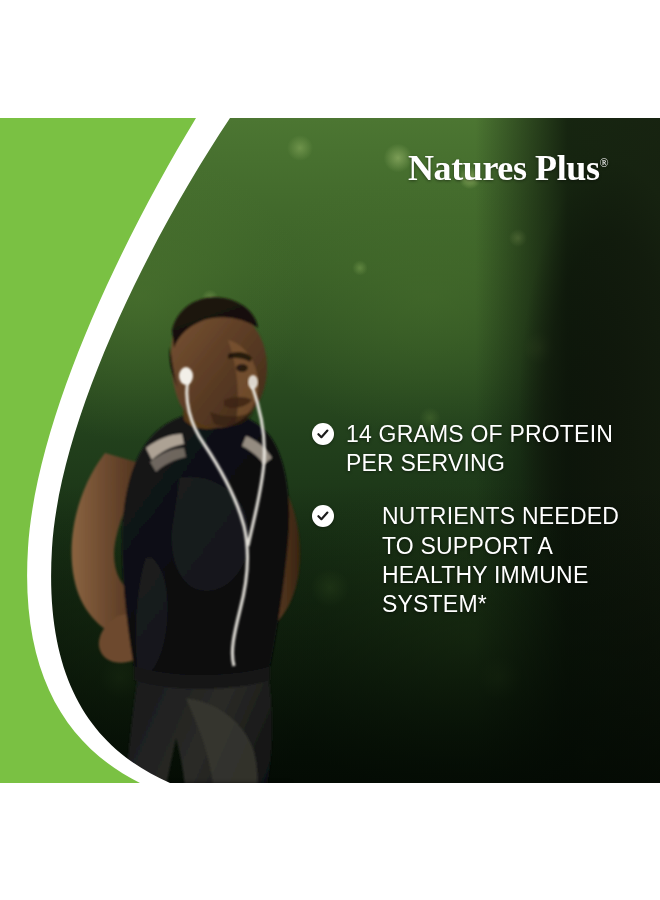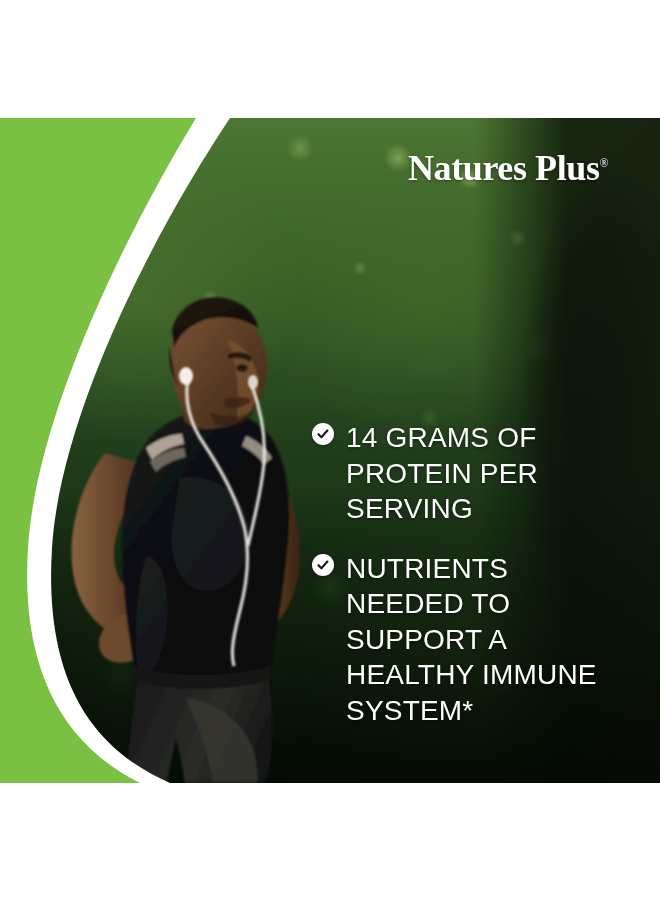--- a/index.html
+++ b/index.html
@@ -92,38 +92,38 @@
   .bullets {
     position:absolute;
     left:312px; top:420px;
     width:320px;
   }
   .bullet {
     display:flex;
     align-items:flex-start;
     margin-bottom:24px;
   }
-  .bullet:last-child { margin-bottom:0; }
+  .bullet:last-child { margin-bottom:0;gap:36px; }
 
   .check {
     flex:0 0 auto;
     width:22px; height:22px;
     margin-right:12px;
     margin-top:3px;
     border-radius:50%;
     background:#ffffff;
     display:flex; align-items:center; justify-content:center;
     box-shadow:0 1px 3px rgba(0,0,0,.35);
   }
   .check svg { display:block; }
 
   .bullet-text {
     color:#ffffff;
     font-family:"Liberation Sans", sans-serif;
-    font-size:28px;
+    font-size:23px;
     line-height:1.27;
     letter-spacing:.2px;
     text-shadow:0 1px 3px rgba(0,0,0,.5);
   }
 </style>
 </head>
 <body>
 
 <div class="canvas">
 

